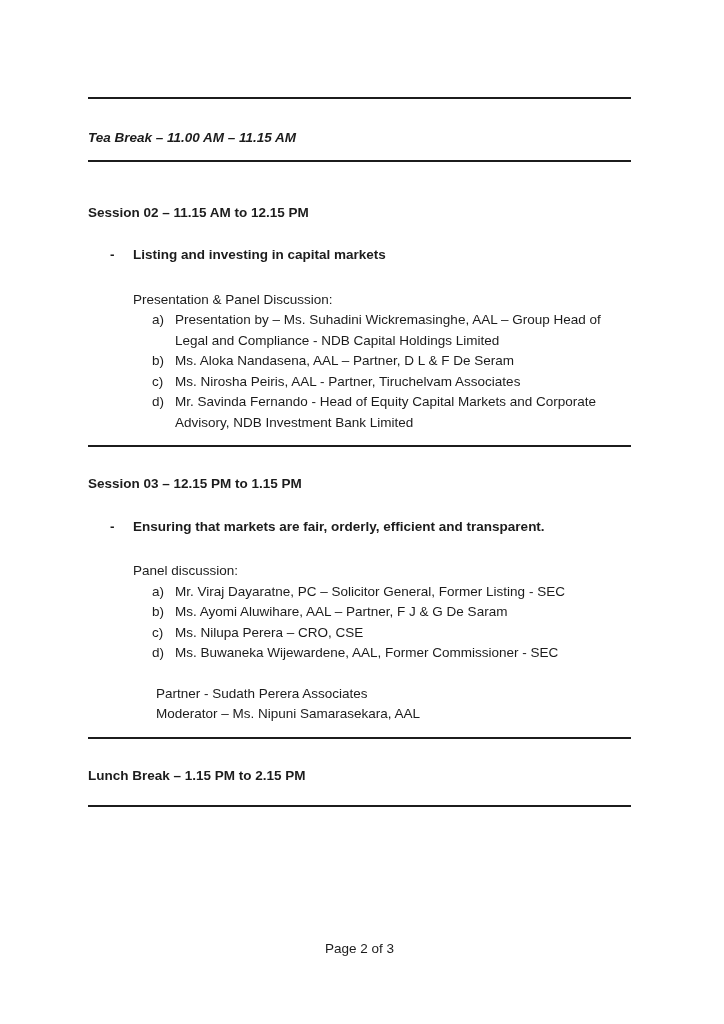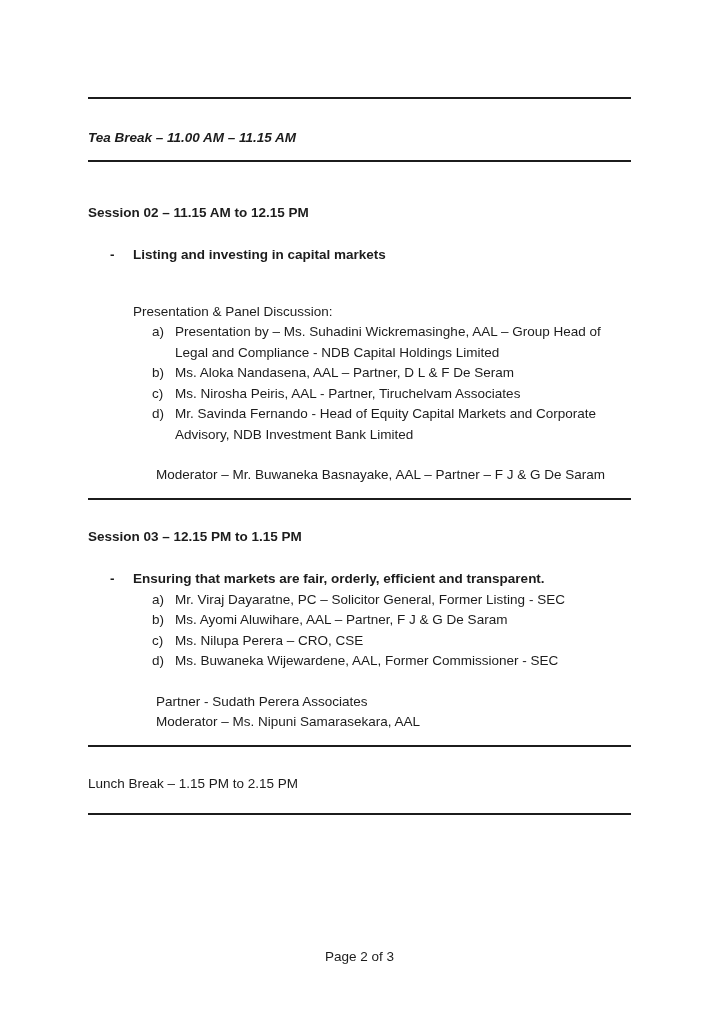--- a/index.html
+++ b/index.html
@@ -33,27 +33,27 @@
   .rule-5       { margin-top: 19px; }
   .break-title { margin-top: 29px; font-weight: bold; font-style: italic; }
   .session-heading { margin-top: 41px; font-weight: bold; }
   .heading-s03 { margin-top: 27px; }
   .topic-row {
     display: flex;
     margin-top: 22px;
     font-weight: bold;
   }
   .topic-dash { width: 23px; padding-left: 22px; flex: none; box-sizing: content-box; }
-  .subheading { margin-top: 36px; padding-left: 45px; }
+  .subheading { margin-top: 24px; padding-left: 45px; }
   .agenda-list { padding-left: 64px; }
   .agenda-item { display: flex; }
   .item-marker { width: 23px; flex: none; }
   .item-text { flex: 1; }
   .moderator { margin-top: 20px; padding-left: 68px; }
-  .lunch-title { margin-top: 27px; font-weight: normal; }
+  .lunch-title { margin-top: 27px; font-weight: bold; }
   .footer {
     margin-top: 132px;
     text-align: center;
   }
 </style>
 </head>
 <body>
 
 <div class="page">
 
@@ -84,31 +84,31 @@
     <div class="agenda-item">
       <span class="item-marker">c)</span>
       <span class="item-text">Ms. Nirosha Peiris, AAL - Partner, Tiruchelvam Associates</span>
     </div>
     <div class="agenda-item">
       <span class="item-marker">d)</span>
       <span class="item-text">Mr. Savinda Fernando - Head of Equity Capital Markets and Corporate Advisory, NDB Investment Bank Limited</span>
     </div>
   </div>
 
-  <div class="moderator">Moderator – Mr. Buwaneka Basnayake, AAL – Partner – F J &amp; G De Saram</div>
 
   <hr class="rule rule-3">
 
   <div class="session-heading heading-s03">Session 03 – 12.15 PM to 1.15 PM</div>
 
   <div class="topic-row">
     <span class="topic-dash">-</span>
     <span>Ensuring that markets are fair, orderly, efficient and transparent.</span>
   </div>
 
+  <div class="subheading">Panel discussion:</div>
 
   <div class="agenda-list">
     <div class="agenda-item">
       <span class="item-marker">a)</span>
       <span class="item-text">Mr. Viraj Dayaratne, PC – Solicitor General, Former Listing - SEC</span>
     </div>
     <div class="agenda-item">
       <span class="item-marker">b)</span>
       <span class="item-text">Ms. Ayomi Aluwihare, AAL – Partner, F J &amp; G De Saram</span>
     </div>

